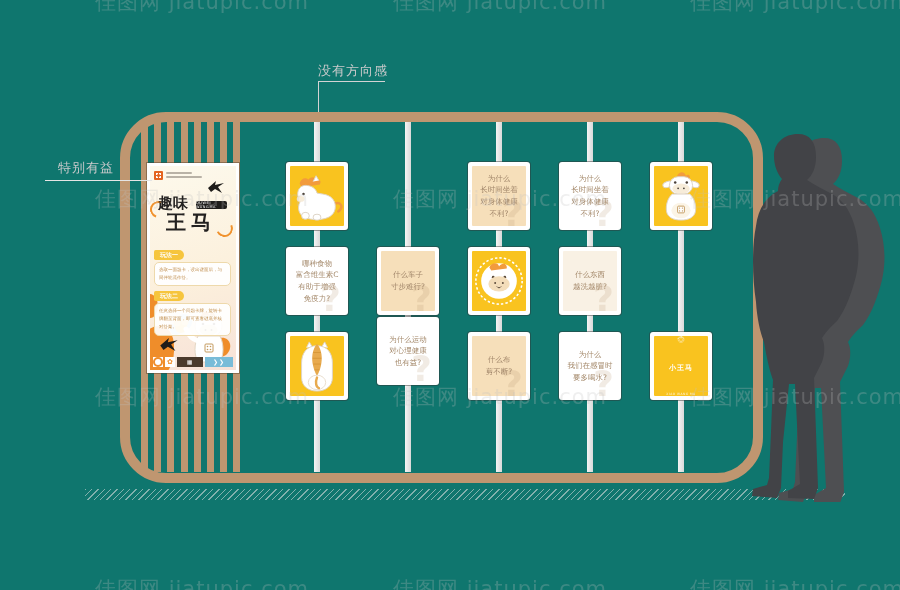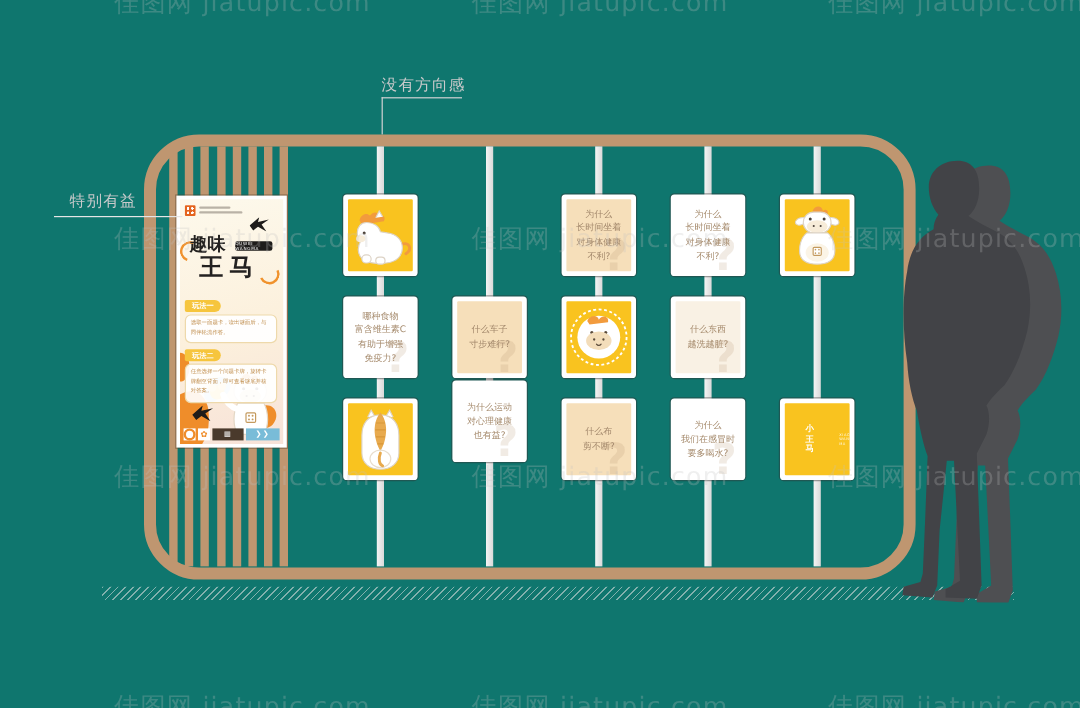--- a/index.html
+++ b/index.html
@@ -323,21 +323,21 @@
     </div>
   </div>
   <div class="card" style="left:559px;top:332px">
     <div class="card-inner ci-white q">
       <div class="qtext">为什么
 我们在感冒时
 要多喝水?</div>
     </div>
   </div>
   <div class="card" style="left:650px;top:332px">
-    <div class="card-inner ci-yellow" style="flex-direction:row;gap:20px">
+    <div class="card-inner ci-yellow" style="flex-direction:column;gap:20px">
       <svg width="44" height="32" viewBox="0 0 44 32">
         <path d="M18,4 C20,0 26,0 27,5 Z" fill="#fff"></path>
         <g fill="none" stroke="#fff" stroke-width="1.6" stroke-linejoin="round" stroke-linecap="round">
           <path d="M12,9 L15,3 L19,8"></path>
           <path d="M25,8 L29,3 L32,9"></path>
           <path d="M10,10 C8,20 13,27 22,27 C31,27 36,20 34,10 C29,6 15,6 10,10 Z"></path>
           <path d="M14,19 C14,24.5 30,24.5 30,19"></path>
         </g>
         <circle cx="17" cy="14" r="1.4" fill="#fff"></circle>
         <circle cx="27" cy="14" r="1.4" fill="#fff"></circle>

